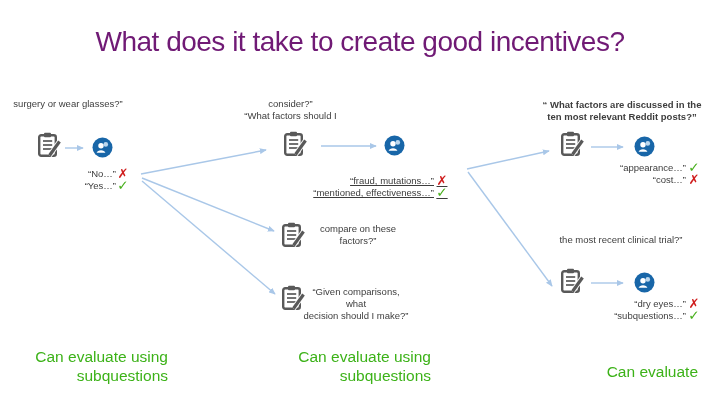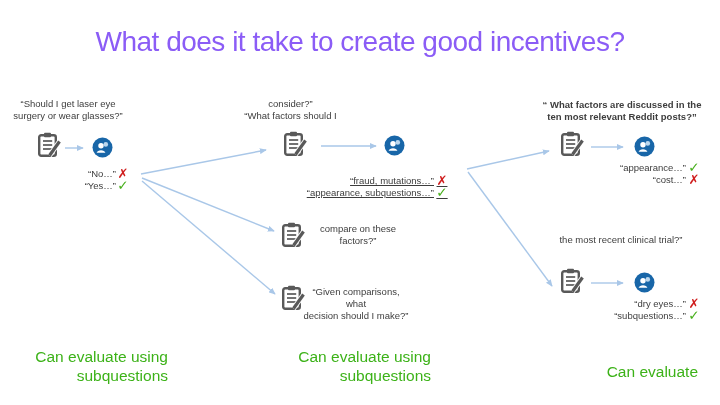--- a/index.html
+++ b/index.html
@@ -1,19 +1,19 @@
 <!DOCTYPE html>
 <html><head>
 <meta charset="utf-8">
 <style>
   html,body{margin:0;padding:0;background:#fff;}
   .slide{position:relative;width:720px;height:405px;background:#fff;overflow:hidden;
          font-family:"Liberation Sans",sans-serif;}
   .title{position:absolute;left:0;right:0;top:26px;text-align:center;
-         font-size:28px;letter-spacing:-0.5px;color:#8b5cf6;font-weight:400;}
+         font-size:28px;letter-spacing:-0.5px;color:#701a75;font-weight:400;}
   .qtext{position:absolute;font-size:9.5px;line-height:12px;color:#3d3d3d;text-align:center;}
   .btext{position:absolute;font-size:9.5px;line-height:12px;color:#3d3d3d;text-align:center;}
   .answers{position:absolute;font-size:9.5px;color:#3d3d3d;}
   .arow{display:flex;align-items:center;justify-content:flex-end;height:12.5px;}
   .arow .txt{text-align:right;white-space:nowrap;}
   .arow .mark{width:16px;text-align:center;font-family:"DejaVu Sans",sans-serif;
               font-weight:bold;line-height:1;}
   .arow .mark.narrow{width:14px;}
   .mark.cross{color:#D01F1F;font-size:13px;}
   .mark.check{color:#49B01E;font-size:13.5px;}
@@ -42,21 +42,20 @@
       <path d="M591,283 L623,283" marker-end="url(#ah)"></path>
       <path d="M141,174 L266,150" marker-end="url(#ah)"></path>
       <path d="M142,178 L274,231" marker-end="url(#ah)"></path>
       <path d="M142,181 L275,294" marker-end="url(#ah)"></path>
       <path d="M467,169 L549,151" marker-end="url(#ah)"></path>
       <path d="M468,172 L552,286" marker-end="url(#ah)"></path>
     </g>
   </svg>
 
   <div class="qtext" style="left:8px;top:98px;width:120px;">
-    <div>“Should I get laser eye</div>
     <div>surgery or wear glasses?”</div>
   </div>
 
   <span class="icon" style="left:37px;top:132px;">
     <svg width="24" height="26" viewBox="0 0 24 26">
       <rect x="2.2" y="3.2" width="16.6" height="20.6" rx="2" fill="#fff" stroke="#595959" stroke-width="2.4"></rect>
       <rect x="7" y="0.8" width="7" height="4.4" rx="1" fill="#595959"></rect>
       <line x1="6" y1="9" x2="15.2" y2="9" stroke="#595959" stroke-width="1.7"></line>
       <line x1="6" y1="13" x2="15.2" y2="13" stroke="#595959" stroke-width="1.7"></line>
       <line x1="6" y1="17" x2="15.2" y2="17" stroke="#595959" stroke-width="1.7"></line>
@@ -110,21 +109,21 @@
       <path d="M4.6 15.8 C5.4 12.4 12.6 12.4 13.4 15.8 Z" fill="#fff"></path>
     </svg>
   </span>
 
   <div class="answers" style="left:305px;top:174px;width:145px;text-decoration:underline;">
     <div class="arow">
       <span class="txt">“fraud, mutations…”</span>
       <span class="mark cross">✗</span>
     </div>
     <div class="arow">
-      <span class="txt">“appearance, subquestions…”</span>
+      <span class="txt">“mentioned, effectiveness…”</span>
       <span class="mark check">✓</span>
     </div>
   </div>
 
   <span class="icon" style="left:281px;top:222px;">
     <svg width="24" height="26" viewBox="0 0 24 26">
       <rect x="2.2" y="3.2" width="16.6" height="20.6" rx="2" fill="#fff" stroke="#595959" stroke-width="2.4"></rect>
       <rect x="7" y="0.8" width="7" height="4.4" rx="1" fill="#595959"></rect>
       <line x1="6" y1="9" x2="15.2" y2="9" stroke="#595959" stroke-width="1.7"></line>
       <line x1="6" y1="13" x2="15.2" y2="13" stroke="#595959" stroke-width="1.7"></line>

